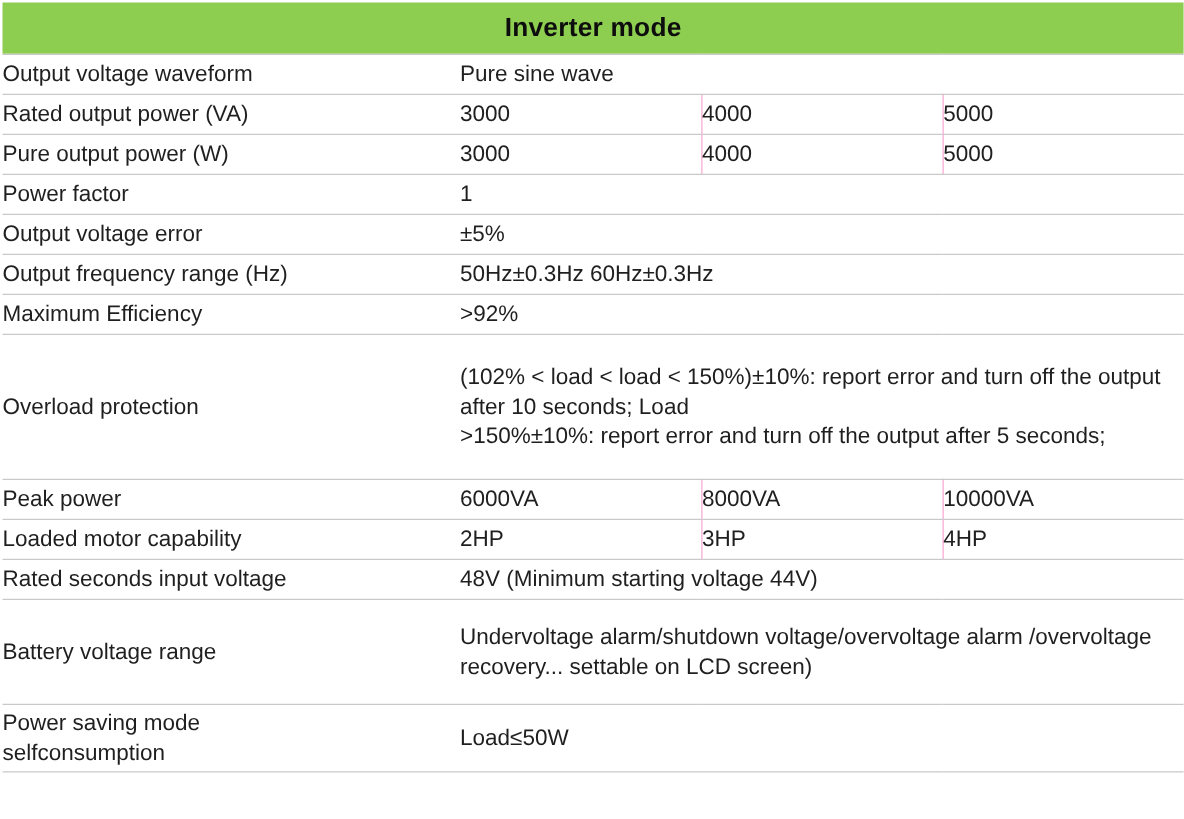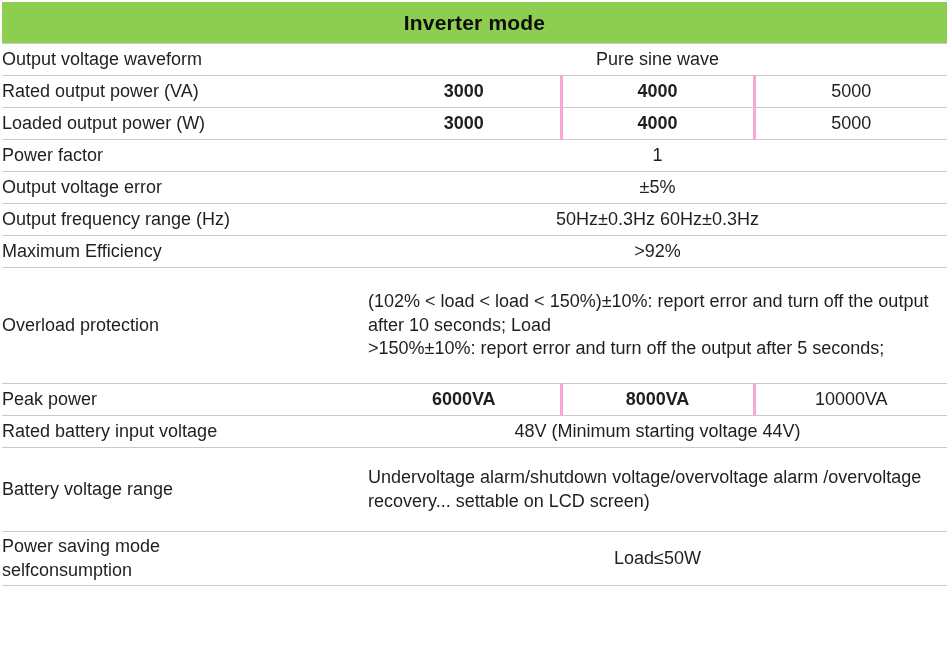--- a/index.html
+++ b/index.html
@@ -52,26 +52,25 @@
     color: #1f1f1f;
     line-height: 1.33;
   }
   td.label-cell {
     width: 366px;
     padding: 2px 0 2px 4px;
     text-align: left;
     border-right: 1px solid #b8b8b8;
   }
   td.val-cell {
-    text-align: center;
+    text-align: left;
     padding: 2px 2px;
   }
   td.val-cell.divided {
-    border-right: 3px solid #f9a8d4;
-    font-weight: bold;
+    border-right: 1px solid #f9a8d4;
   }
   td.val-cell.last {
     border-right: none;
   }
   td.val-text-left {
     text-align: left;
     padding: 4px 2px 4px 4px;
   }
   .row-std { height: 32px; }
   .row-tall-overload { height: 116px; }
@@ -100,21 +99,21 @@
           <td class="label-cell">Output voltage waveform</td>
           <td colspan="3" class="val-cell last">Pure sine wave</td>
         </tr>
         <tr class="row-std">
           <td class="label-cell">Rated output power (VA)</td>
           <td class="val-cell divided" style="width: 192px;">3000</td>
           <td class="val-cell divided" style="width: 194px;">4000</td>
           <td class="val-cell last" style="width: 193px;">5000</td>
         </tr>
         <tr class="row-std">
-          <td class="label-cell">Loaded output power (W)</td>
+          <td class="label-cell">Pure output power (W)</td>
           <td class="val-cell divided">3000</td>
           <td class="val-cell divided">4000</td>
           <td class="val-cell last">5000</td>
         </tr>
         <tr class="row-std">
           <td class="label-cell">Power factor</td>
           <td colspan="3" class="val-cell last">1</td>
         </tr>
         <tr class="row-std">
           <td class="label-cell">Output voltage error</td>
@@ -133,21 +132,27 @@
           <td colspan="3" class="val-cell last val-text-left multiline">(102% &lt; load &lt; load &lt; 150%)±10%: report error and turn off the output after 10 seconds; Load
 &gt;150%±10%: report error and turn off the output after 5 seconds;</td>
         </tr>
         <tr class="row-std">
           <td class="label-cell">Peak power</td>
           <td class="val-cell divided">6000VA</td>
           <td class="val-cell divided">8000VA</td>
           <td class="val-cell last">10000VA</td>
         </tr>
         <tr class="row-std">
-          <td class="label-cell">Rated battery input voltage</td>
+          <td class="label-cell">Loaded motor capability</td>
+          <td class="val-cell divided">2HP</td>
+          <td class="val-cell divided">3HP</td>
+          <td class="val-cell last">4HP</td>
+        </tr>
+        <tr class="row-std">
+          <td class="label-cell">Rated seconds input voltage</td>
           <td colspan="3" class="val-cell last">48V (Minimum starting voltage 44V)</td>
         </tr>
         <tr class="row-tall-battery">
           <td class="label-cell">Battery voltage range</td>
           <td colspan="3" class="val-cell last val-text-left multiline">Undervoltage alarm/shutdown voltage/overvoltage alarm /overvoltage
 recovery... settable on LCD screen)</td>
         </tr>
         <tr class="row-last">
           <td class="label-cell label-multiline">Power saving mode
 selfconsumption</td>

